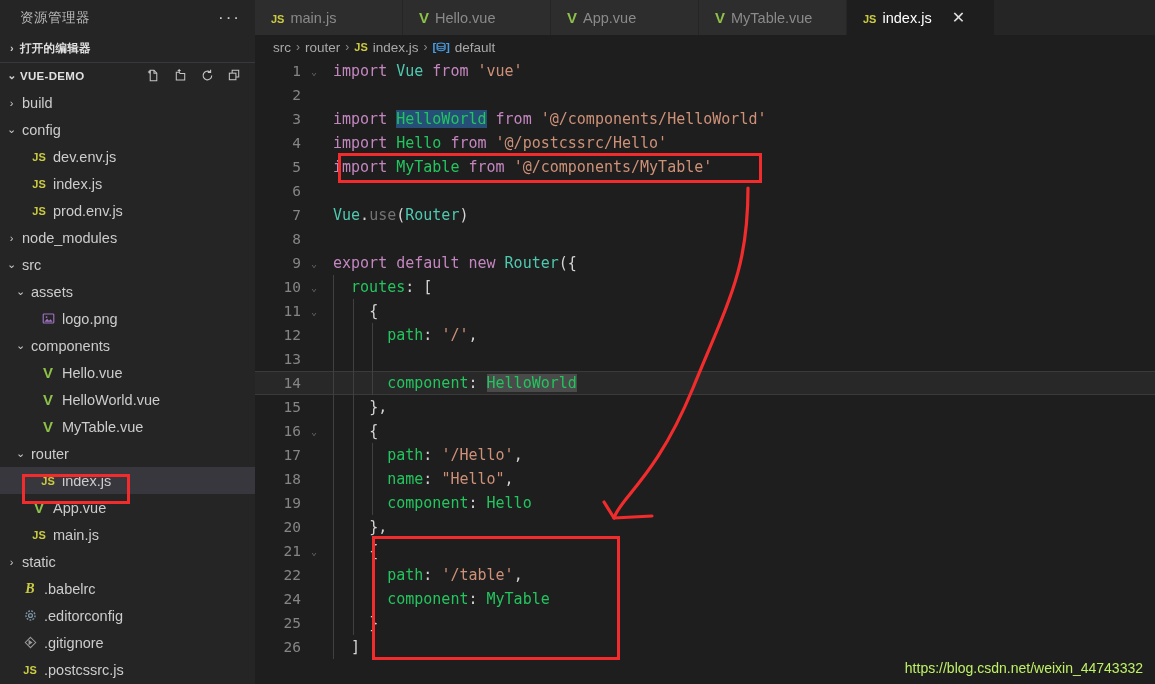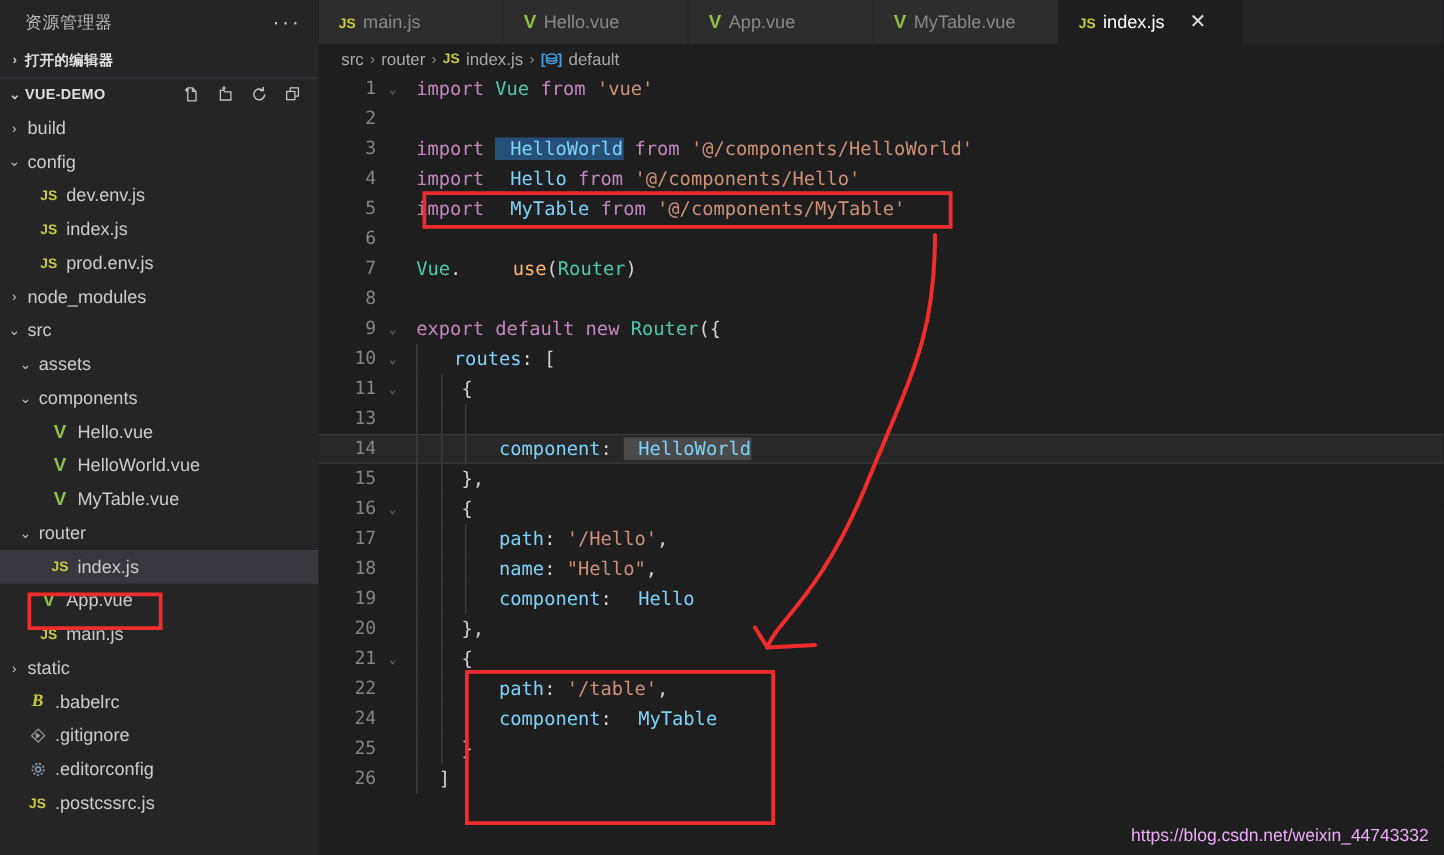--- a/index.html
+++ b/index.html
@@ -83,36 +83,36 @@
   .cline { position: relative; height: 24px; display: flex; align-items: center; white-space: pre; }
   .cline.cursorline { background: #282828; box-shadow: inset 0 1px 0 #3a3a3a, inset 0 -1px 0 #3a3a3a; }
   .gutter {
     width: 50px; flex: 0 0 50px; text-align: right; padding-right: 4px;
     color: #858585; font-size: 14.5px;
   }
   .fold { width: 18px; flex: 0 0 18px; text-align: center; color: #6e6e6e; font-size: 10px; }
   .ctext { padding-left: 10px; }
 
   .k   { color: #c586c0; text-align: right; }   
-  .id  { color: #7dd3fc; padding-left: 12px; }   
+  .id  { color: #22c55e; }   
   .str { color: #ce9178; }   
   .fn  { color: #4ec9b0; }   
   .p   { color: #d4d4d4; }   
-  .y   { color: #fdba74; margin-left: 41px; }   
+  .y   { color: #737373; }   
   .sel { background: #264f78; }
   .selgray { background: #4a4a4a; }
 
   .indent { position: absolute; top: 0; width: 1px; height: 24px; background: #404040; }
 
   
   .annot { position: absolute; border: 3px solid #f22c2c; pointer-events: none; }
   .arrow-svg { position: absolute; left: 0; top: 0; pointer-events: none; }
   .watermark {
     position: absolute; right: 12px; bottom: 8px;
-    font-size: 14px; color: #f0abfc; font-family: "Liberation Sans", sans-serif;
+    font-size: 14px; color: #bef264; font-family: "Liberation Sans", sans-serif;
   }
 </style>
 </head>
 <body>
 
 <div id="root">
 
   <div class="sidebar">
 
     <div class="sb-title">
@@ -201,20 +201,32 @@
           <span style="display:inline-block;width:4px"></span>
           <span class="twisty">⌄</span>
           <span class="nm">src</span>
         </div>
         <div class="row">
           <span style="display:inline-block;width:13px"></span>
           <span class="twisty">⌄</span>
           <span class="nm">assets</span>
         </div>
         <div class="row">
+          <span style="display:inline-block;width:22px"></span>
+          <span class="twisty"></span>
+          <span class="ic">
+            <svg width="13" height="13" viewBox="0 0 16 16">
+              <rect x="1.5" y="2.5" width="13" height="11" rx="1" fill="none" stroke="#a074c4" stroke-width="1.4"></rect>
+              <circle cx="5.6" cy="6.3" r="1.1" fill="#a074c4"></circle>
+              <path d="M3 12l3.3-3.6 2.3 2.3 2-1.8 2.4 3.1z" fill="#a074c4"></path>
+            </svg>
+          </span>
+          <span class="nm">logo.png</span>
+        </div>
+        <div class="row">
           <span style="display:inline-block;width:13px"></span>
           <span class="twisty">⌄</span>
           <span class="nm">components</span>
         </div>
         <div class="row">
           <span style="display:inline-block;width:22px"></span>
           <span class="twisty"></span>
           <span class="ic">
             <span class="ic-vue">V</span>
           </span>
@@ -270,42 +282,42 @@
           <span class="twisty">›</span>
           <span class="nm">static</span>
         </div>
         <div class="row">
           <span style="display:inline-block;width:4px"></span>
           <span class="twisty"></span>
           <span class="ic">
             <span class="ic-babel">B</span>
           </span>
           <span class="nm">.babelrc</span>
+        </div>
+        <div class="row">
+          <span style="display:inline-block;width:4px"></span>
+          <span class="twisty"></span>
+          <span class="ic">
+            <svg width="13" height="13" viewBox="0 0 16 16">
+              <circle cx="8" cy="8" r="2.4" fill="none" stroke="#7a93a0" stroke-width="1.6"></circle>
+              <circle cx="8" cy="8" r="5.6" fill="none" stroke="#7a93a0" stroke-width="1.8" stroke-dasharray="2.2 1.6"></circle>
+            </svg>
+          </span>
+          <span class="nm">.editorconfig</span>
         </div>
         <div class="row">
           <span style="display:inline-block;width:4px"></span>
           <span class="twisty"></span>
           <span class="ic">
             <svg width="13" height="13" viewBox="0 0 16 16">
               <path d="M8 1.6l6.4 6.4L8 14.4 1.6 8z" fill="none" stroke="#9a9a9a" stroke-width="1.3"></path>
               <path d="M5.6 4.6v6.8l5-3.4z" fill="#9a9a9a"></path>
             </svg>
           </span>
           <span class="nm">.gitignore</span>
-        </div>
-        <div class="row">
-          <span style="display:inline-block;width:4px"></span>
-          <span class="twisty"></span>
-          <span class="ic">
-            <svg width="13" height="13" viewBox="0 0 16 16">
-              <circle cx="8" cy="8" r="2.4" fill="none" stroke="#7a93a0" stroke-width="1.6"></circle>
-              <circle cx="8" cy="8" r="5.6" fill="none" stroke="#7a93a0" stroke-width="1.8" stroke-dasharray="2.2 1.6"></circle>
-            </svg>
-          </span>
-          <span class="nm">.editorconfig</span>
         </div>
         <div class="row">
           <span style="display:inline-block;width:4px"></span>
           <span class="twisty"></span>
           <span class="ic">
             <span class="ic-js">JS</span>
           </span>
           <span class="nm">.postcssrc.js</span>
         </div>
       </div>
@@ -347,28 +359,29 @@
         <span>index.js</span>
         <span class="sep">›</span>
         <span class="bc-mod">[⛁]</span>
         <span>default</span>
       </div>
 
     <div class="code" id="code">
         <div class="cline"><span class="gutter">1</span><span class="fold">⌄</span><span class="ctext"><span class="k">import</span><span class="p"> </span><span class="fn">Vue</span><span class="p"> </span><span class="k">from</span><span class="p"> </span><span class="str">'vue'</span></span></div>
         <div class="cline"><span class="gutter">2</span><span class="fold"></span></div>
         <div class="cline"><span class="gutter">3</span><span class="fold"></span><span class="ctext"><span class="k">import</span><span class="p"> </span><span class="id sel">HelloWorld</span><span class="p"> </span><span class="k">from</span><span class="p"> </span><span class="str">'@/components/HelloWorld'</span></span></div>
-        <div class="cline"><span class="gutter">4</span><span class="fold"></span><span class="ctext"><span class="k">import</span><span class="p"> </span><span class="id">Hello</span><span class="p"> </span><span class="k">from</span><span class="p"> </span><span class="str">'@/components/Hello'</span></span></div>
+        <div class="cline"><span class="gutter">4</span><span class="fold"></span><span class="ctext"><span class="k">import</span><span class="p"> </span><span class="id">Hello</span><span class="p"> </span><span class="k">from</span><span class="p"> </span><span class="str">'@/postcssrc/Hello'</span></span></div>
         <div class="cline"><span class="gutter">5</span><span class="fold"></span><span class="ctext"><span class="k">import</span><span class="p"> </span><span class="id">MyTable</span><span class="p"> </span><span class="k">from</span><span class="p"> </span><span class="str">'@/components/MyTable'</span></span></div>
         <div class="cline"><span class="gutter">6</span><span class="fold"></span><span class="ctext"></span></div>
         <div class="cline"><span class="gutter">7</span><span class="fold"></span><span class="ctext"><span class="fn">Vue</span><span class="p">.</span><span class="y">use</span><span class="p">(</span><span class="fn">Router</span><span class="p">)</span></span></div>
         <div class="cline"><span class="gutter">8</span><span class="fold"></span><span class="ctext"></span></div>
         <div class="cline"><span class="gutter">9</span><span class="fold">⌄</span><span class="ctext"><span class="k">export</span><span class="p"> </span><span class="k">default</span><span class="p"> </span><span class="k">new</span><span class="p"> </span><span class="fn">Router</span><span class="p">({</span></span></div>
         <div class="cline"><span class="indent" style="left:78px"></span><span class="gutter">10</span><span class="fold">⌄</span><span class="ctext"><span class="p">  </span><span class="id">routes</span><span class="p">: [</span></span></div>
         <div class="cline"><span class="indent" style="left:78px"></span><span class="indent" style="left:97.5px"></span><span class="gutter">11</span><span class="fold">⌄</span><span class="ctext"><span class="p">    </span><span class="p">{</span></span></div>
+        <div class="cline"><span class="indent" style="left:78px"></span><span class="indent" style="left:97.5px"></span><span class="indent" style="left:117px"></span><span class="gutter">12</span><span class="fold"></span><span class="ctext"><span class="p">      </span><span class="id">path</span><span class="p">: </span><span class="str">'/'</span><span class="p">,</span></span></div>
         <div class="cline"><span class="indent" style="left:78px"></span><span class="indent" style="left:97.5px"></span><span class="indent" style="left:117px"></span><span class="gutter">13</span><span class="fold"></span></div>
         <div class="cline cursorline"><span class="indent" style="left:78px"></span><span class="indent" style="left:97.5px"></span><span class="indent" style="left:117px"></span><span class="gutter">14</span><span class="fold"></span><span class="ctext"><span class="p">      </span><span class="id">component</span><span class="p">: </span><span class="id selgray">HelloWorld</span></span></div>
         <div class="cline"><span class="indent" style="left:78px"></span><span class="indent" style="left:97.5px"></span><span class="gutter">15</span><span class="fold"></span><span class="ctext"><span class="p">    </span><span class="p">},</span></span></div>
         <div class="cline"><span class="indent" style="left:78px"></span><span class="indent" style="left:97.5px"></span><span class="gutter">16</span><span class="fold">⌄</span><span class="ctext"><span class="p">    </span><span class="p">{</span></span></div>
         <div class="cline"><span class="indent" style="left:78px"></span><span class="indent" style="left:97.5px"></span><span class="indent" style="left:117px"></span><span class="gutter">17</span><span class="fold"></span><span class="ctext"><span class="p">      </span><span class="id">path</span><span class="p">: </span><span class="str">'/Hello'</span><span class="p">,</span></span></div>
         <div class="cline"><span class="indent" style="left:78px"></span><span class="indent" style="left:97.5px"></span><span class="indent" style="left:117px"></span><span class="gutter">18</span><span class="fold"></span><span class="ctext"><span class="p">      </span><span class="id">name</span><span class="p">: </span><span class="str">"Hello"</span><span class="p">,</span></span></div>
         <div class="cline"><span class="indent" style="left:78px"></span><span class="indent" style="left:97.5px"></span><span class="indent" style="left:117px"></span><span class="gutter">19</span><span class="fold"></span><span class="ctext"><span class="p">      </span><span class="id">component</span><span class="p">: </span><span class="id">Hello</span></span></div>
         <div class="cline"><span class="indent" style="left:78px"></span><span class="indent" style="left:97.5px"></span><span class="gutter">20</span><span class="fold"></span><span class="ctext"><span class="p">    </span><span class="p">},</span></span></div>
         <div class="cline"><span class="indent" style="left:78px"></span><span class="indent" style="left:97.5px"></span><span class="gutter">21</span><span class="fold">⌄</span><span class="ctext"><span class="p">    </span><span class="p">{</span></span></div>
         <div class="cline"><span class="indent" style="left:78px"></span><span class="indent" style="left:97.5px"></span><span class="indent" style="left:117px"></span><span class="gutter">22</span><span class="fold"></span><span class="ctext"><span class="p">      </span><span class="id">path</span><span class="p">: </span><span class="str">'/table'</span><span class="p">,</span></span></div>

